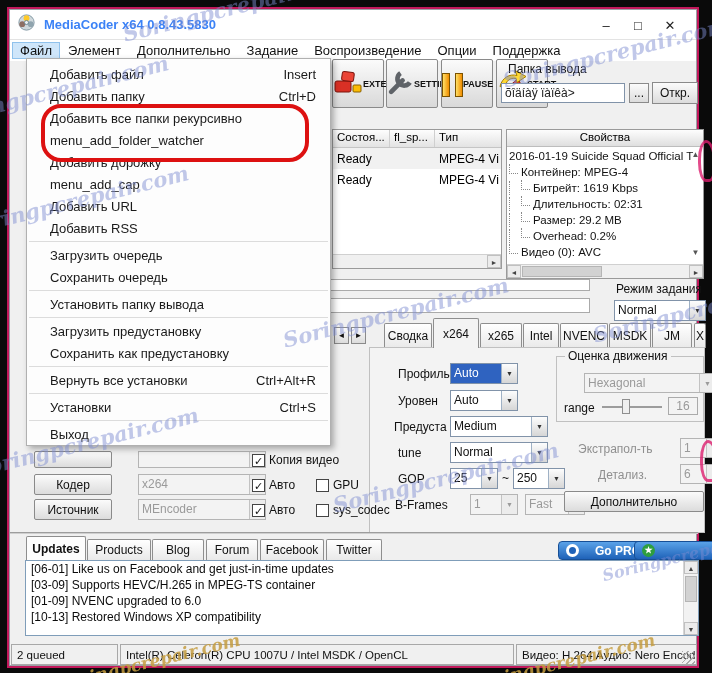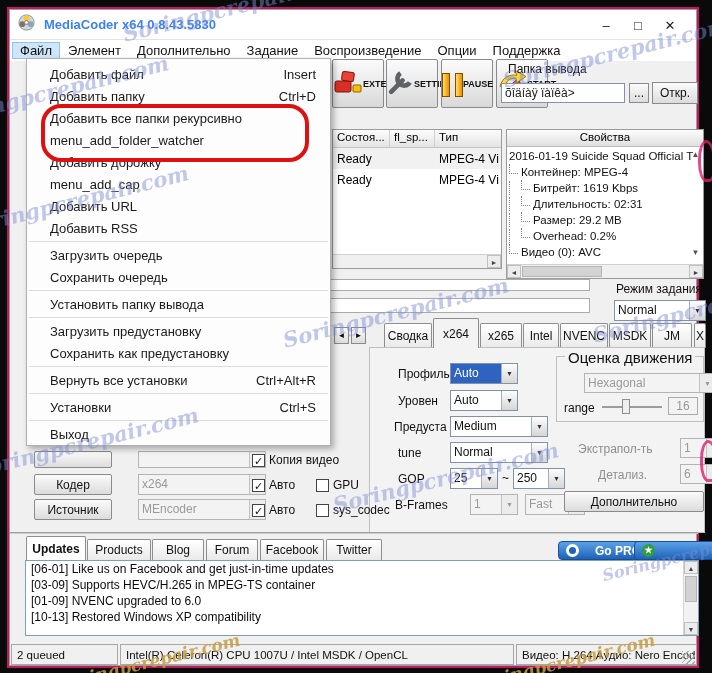--- a/index.html
+++ b/index.html
@@ -53,21 +53,21 @@
   .dd-val{flex:1;padding:2px 3px;white-space:nowrap;overflow:hidden;color:#111;}
   .dd-btn{width:16px;background:linear-gradient(#fdfdfd,#d6d6d6);border-left:1px solid #9fb1c5;font-size:7px;color:#333;display:flex;align-items:center;justify-content:center;}
   .dd.disabled{border-color:#b4b4b4;background:#f3f3f3;margin-left:20px;}
   .dd.disabled .dd-val{color:#9a9a9a;}
   .dd.disabled .dd-btn{background:#ececec;color:#9a9a9a;border-left-color:#c2c2c2;}
   .dd.focus .dd-val{background:#2f63c0;color:#fff;}
   
   .tab{position:absolute;top:313px;height:25px;border:1px solid #8e8e8e;border-bottom:none;border-radius:2px 2px 0 0;background:linear-gradient(#ffffff,#e9e9e9);font-size:12px;display:flex;align-items:center;justify-content:center;color:#111;}
   .tab.active{top:308px;height:30px;background:#f3f3f3;z-index:4;}
   .groupbox{position:absolute;border:1px solid #c0c0c0;background:#f3f3f3;}
-  .gb-label{font-size:15px;color:#111;}
+  .gb-label{font-size:12px;color:#111;}
   .lbl{position:absolute;font-size:12px;color:#111;white-space:nowrap;}
   .lbl.gray{color:#8f8f8f;}
   .cb{position:absolute;display:flex;align-items:center;gap:4px;font-size:12px;color:#111;}
   .cbbox{width:13px;height:13px;background:#fff;border:1px solid #444;font-size:11px;line-height:12px;text-align:center;color:#111;}
   .pushbtn{position:absolute;border:1px solid #8a8a8a;background:linear-gradient(#fbfbfb,#dcdcdc);font-size:12px;color:#111;display:flex;align-items:center;justify-content:center;border-radius:2px;}
   
   .btab{position:absolute;top:529px;height:21px;border:1px solid #8e8e8e;border-bottom:none;border-radius:2px 2px 0 0;background:linear-gradient(#ffffff,#e9e9e9);font-size:12px;display:flex;align-items:center;justify-content:center;color:#111;}
   .btab.active{top:526px;height:24px;background:#fdfdfd;z-index:4;font-weight:bold;}
   .newsbox{position:absolute;left:15px;top:550px;width:674px;height:76px;background:#fff;border:1px solid #7f9db9;font-size:12px;}
   .newsline{padding:1px 5px;white-space:nowrap;overflow:hidden;color:#0b0b0b;}

